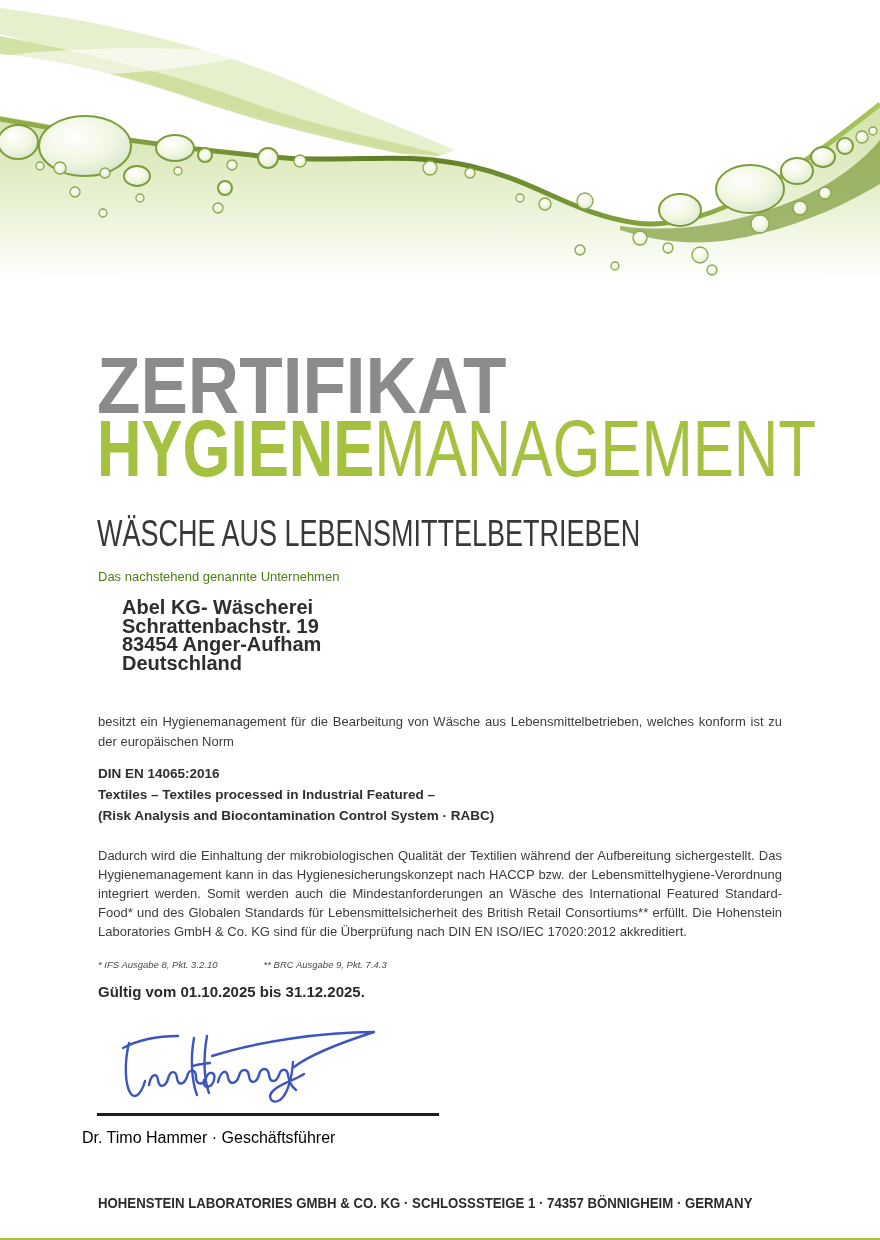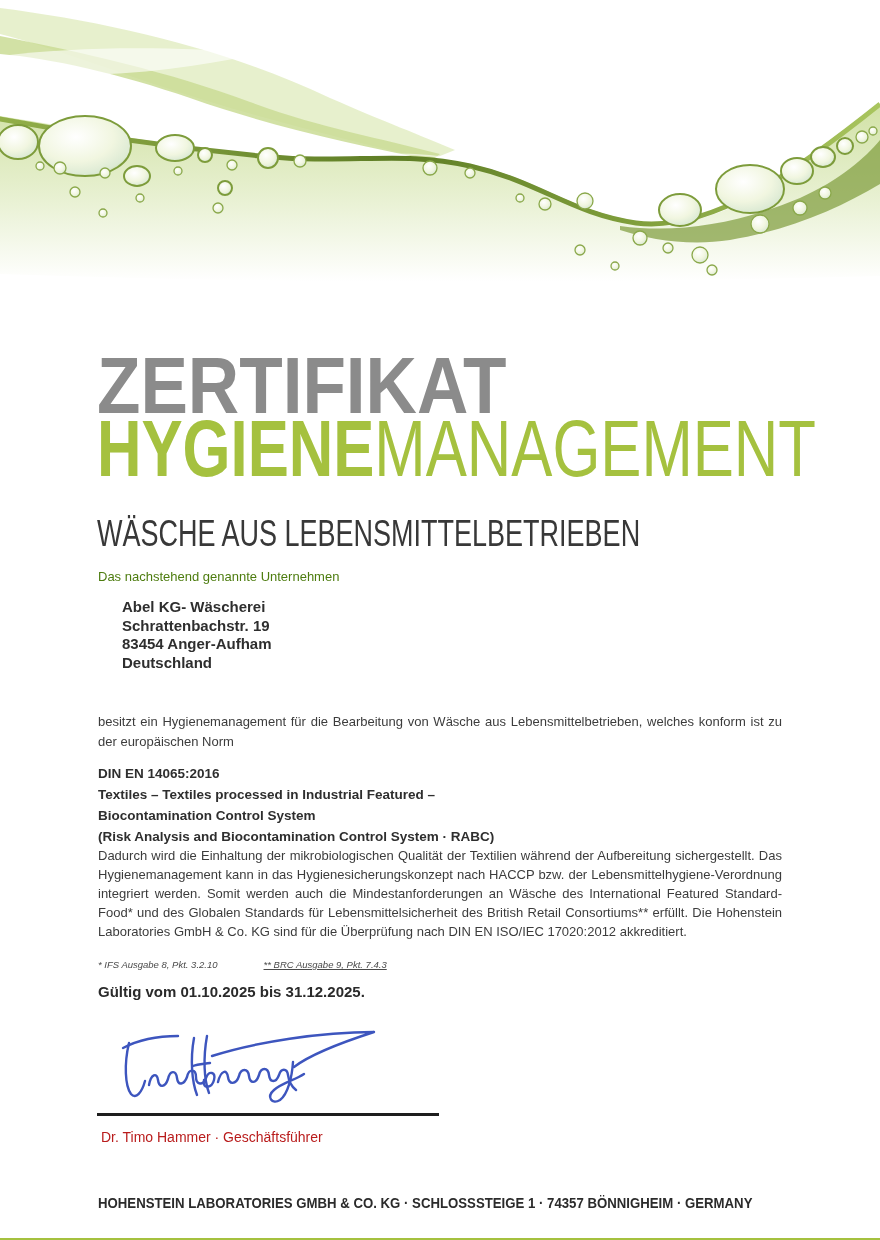--- a/index.html
+++ b/index.html
@@ -22,33 +22,33 @@
               color:#8b8b8b;white-space:nowrap;}
   .title-line2{display:block;font-size:79px;line-height:63px;margin-top:0px;
                transform:scaleX(0.78);transform-origin:left center;
                color:#a5c13f;white-space:nowrap;}
   .title-line2 .b{font-weight:700;}
   .title-line2 .l{font-weight:400;}
   .subtitle{left:97px;top:505px;font-size:36px;font-weight:400;color:#383838;
             transform:scaleX(0.75);transform-origin:left top;white-space:nowrap;}
   
   .intro{left:98px;top:561px;font-size:13px;color:#4d7c0f;}
-  .company{left:122px;top:590px;font-size:15px;font-weight:700;line-height:18.5px;color:#2e2e2e;}
+  .company{left:122px;top:590px;font-size:20px;font-weight:700;line-height:18.5px;color:#2e2e2e;}
   .para{left:98px;width:684px;font-size:13px;line-height:19.5px;color:#3c3c3c;
         text-align:justify;}
   .para1{top:704px;}
   .norm{left:98px;top:755px;font-size:13.5px;font-weight:700;line-height:21px;color:#2e2e2e;}
   .para2{top:838px;line-height:19px;}
   .footnotes{left:98px;top:951px;font-size:9.5px;font-style:italic;color:#4a4a4a;}
-  .footnotes .fn2{margin-left:46px;text-decoration:underline;}
+  .footnotes .fn2{margin-left:46px;}
   .validity{left:98px;top:975px;font-size:15px;font-weight:700;color:#2a2a2a;}
   
   .signature{left:96px;top:1014px;width:300px;height:90px;}
   .sig-line{left:97px;top:1105px;width:342px;height:3px;background:#1e1e1e;}
-  .signatory{left:101px;top:1121px;font-size:14px;color:#b91c1c;}
+  .signatory{left:82px;top:1121px;font-size:16px;color:#000000;}
   
   .footer{left:98px;top:1186px;font-size:15px;font-weight:700;color:#2b2b2b;
           transform:scaleX(0.88);transform-origin:left top;white-space:nowrap;}
   .bottombar{left:0;top:1230px;width:880px;height:10px;}
 </style>
 </head>
 <body>
 
 <div class="page">
 
@@ -158,21 +158,20 @@
     <div>Schrattenbachstr. 19</div>
     <div>83454 Anger-Aufham</div>
     <div>Deutschland</div>
   </div>
 
   <div class="abs para para1">besitzt ein Hygienemanagement für die Bearbeitung von Wäsche aus Lebensmittelbetrieben, welches konform ist zu der europäischen Norm</div>
 
   <div class="abs norm">
     <div>DIN EN 14065:2016</div>
     <div>Textiles – Textiles processed in Industrial Featured –</div>
-    <div>Biocontamination Control System</div>
     <div>(Risk Analysis and Biocontamination Control System · RABC)</div>
   </div>
 
   <div class="abs para para2">Dadurch wird die Einhaltung der mikrobiologischen Qualität der Textilien während der Aufbereitung sichergestellt. Das Hygienemanagement kann in das Hygienesicherungskonzept nach HACCP bzw. der Lebensmittelhygiene-Verordnung integriert werden. Somit werden auch die Mindestanforderungen an Wäsche des International Featured Standard-Food* und des Globalen Standards für Lebensmittelsicherheit des British Retail Consortiums** erfüllt. Die Hohenstein Laboratories GmbH &amp; Co. KG sind für die Überprüfung nach DIN EN ISO/IEC 17020:2012 akkreditiert.</div>
 
   <div class="abs footnotes">
     <span class="fn1">*  IFS Ausgabe 8, Pkt. 3.2.10</span><span class="fn2">** BRC Ausgabe 9, Pkt. 7.4.3</span>
   </div>
 
   <div class="abs validity">Gültig vom 01.10.2025 bis 31.12.2025.</div>

